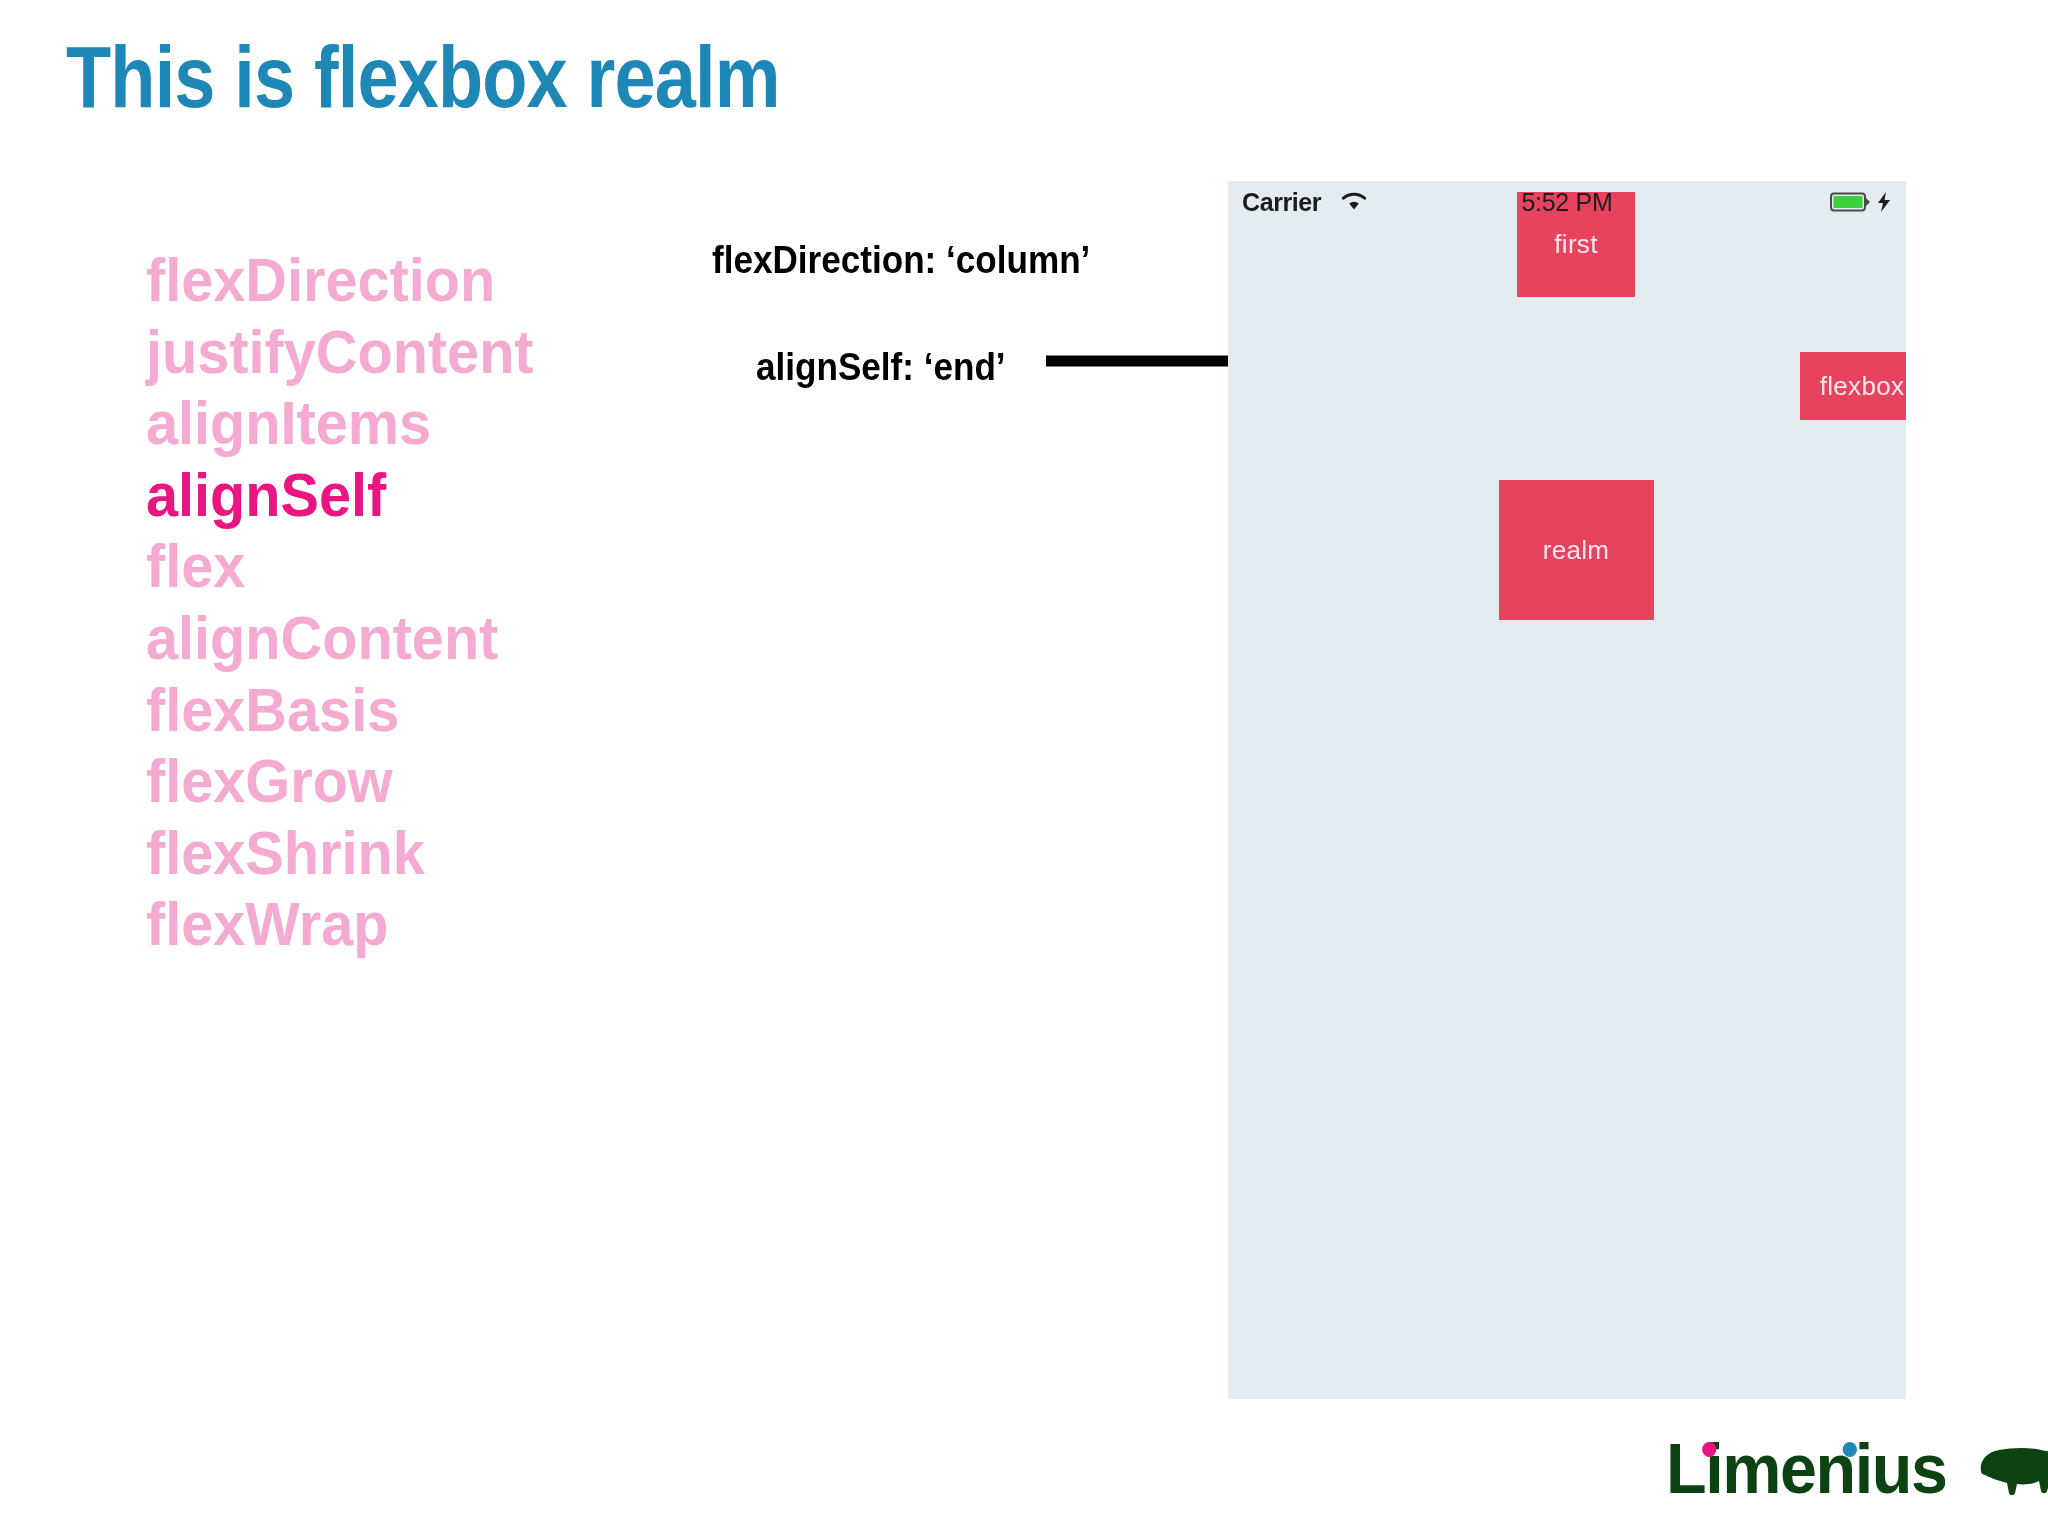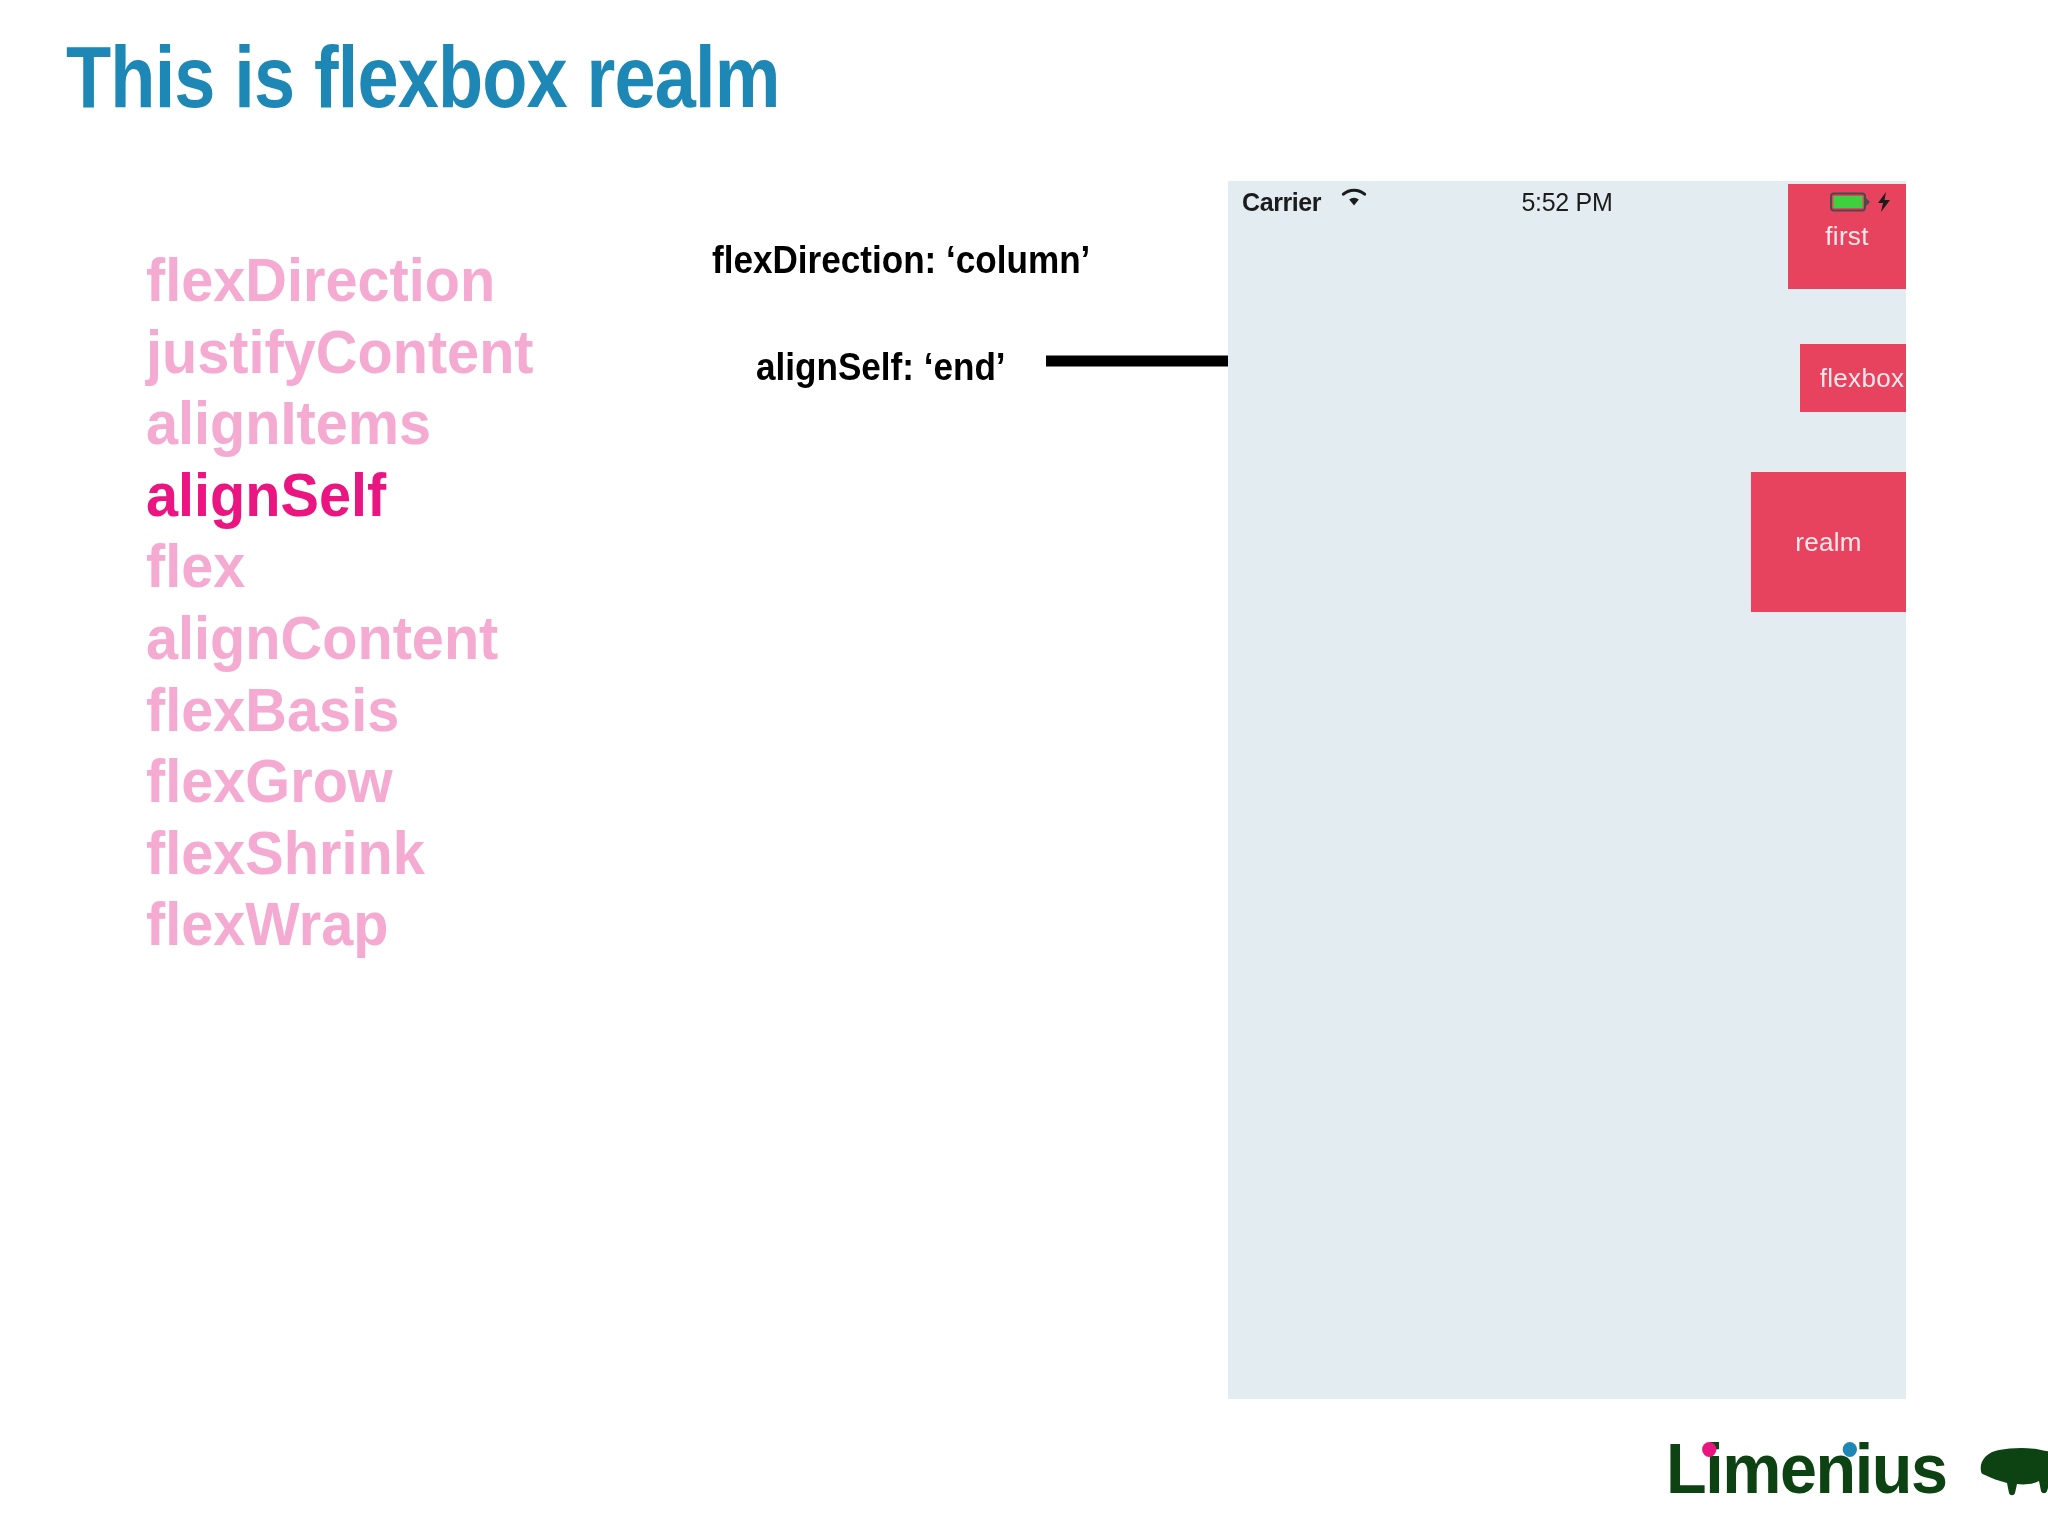--- a/index.html
+++ b/index.html
@@ -82,43 +82,43 @@
     width:100%;height:42px;
     display:flex;
     align-items:center;
     font-size:25px;
     font-weight:700;
     color:#1c1c1c;
     padding:0 14px;
     box-sizing:border-box;
     z-index:5;
   }
-  #status-left{display:flex;align-items:flex-start;gap:20px;}
+  #status-left{display:flex;align-items:center;gap:20px;}
   #status-carrier{letter-spacing:-0.4px;}
   #status-center{
     position:absolute;left:0;right:0;
     text-align:center;
     font-size:25px;font-weight:400;
     letter-spacing:-0.3px;
     pointer-events:none;
   }
   #status-right{
     margin-left:auto;
     display:flex;align-items:center;gap:4px;
     z-index:6;
   }
 
   
   #flex-container{
     position:absolute;
-    left:0;top:0;
+    left:0;top:8px;
     width:100%;height:100%;
     display:flex;
     flex-direction:column;
-    align-items:flex-end;
+    align-items:center;
     padding-left:18px;
     box-sizing:border-box;
   }
   .flex-box{
     background:#e8435e;
     color:#fde9ec;
     display:flex;
     align-items:center;
     justify-content:center;
     font-size:26px;

